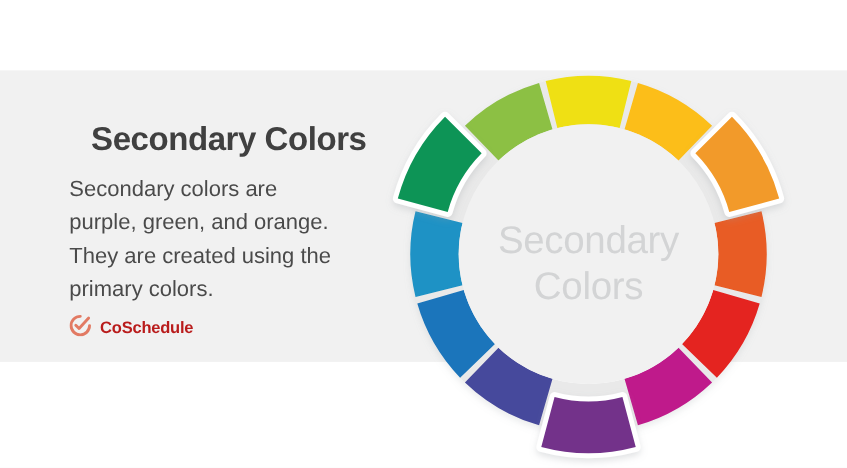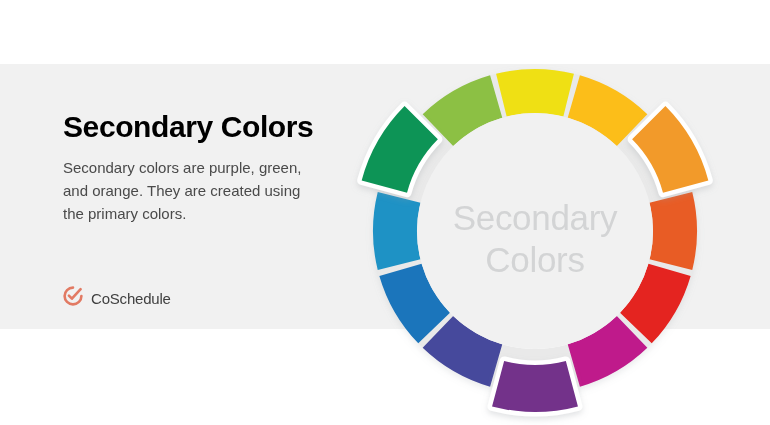--- a/index.html
+++ b/index.html
@@ -29,44 +29,45 @@
     position: absolute;
     left: 63px;
     top: 110px;
     width: 290px;
   }
   #page-title {
     margin: 0;
     font-size: 30px;
     font-weight: 700;
     letter-spacing: -0.4px;
-    color: #000000;
+    color: #404040;
     line-height: 1.1;
+    text-align: center;
   }
   #body-copy {
     margin: 14px 0 0 0;
-    font-size: 15px;
+    font-size: 20px;
     line-height: 1.52;
     color: #4a4a4a;
     font-weight: 400;
     max-width: 250px;
   }
   
   #brand {
     position: absolute;
     left: 63px;
     top: 286px;
     display: flex;
     align-items: center;
     gap: 8px;
   }
   #brand-name {
     font-size: 15px;
-    font-weight: 400;
-    color: #404040;
+    font-weight: 700;
+    color: #b91c1c;
     letter-spacing: -0.2px;
     text-align: right;
   }
   
   #wheel-wrap {
     position: absolute;
     left: 345px;
     top: 34px;
     width: 400px;
     height: 400px;

